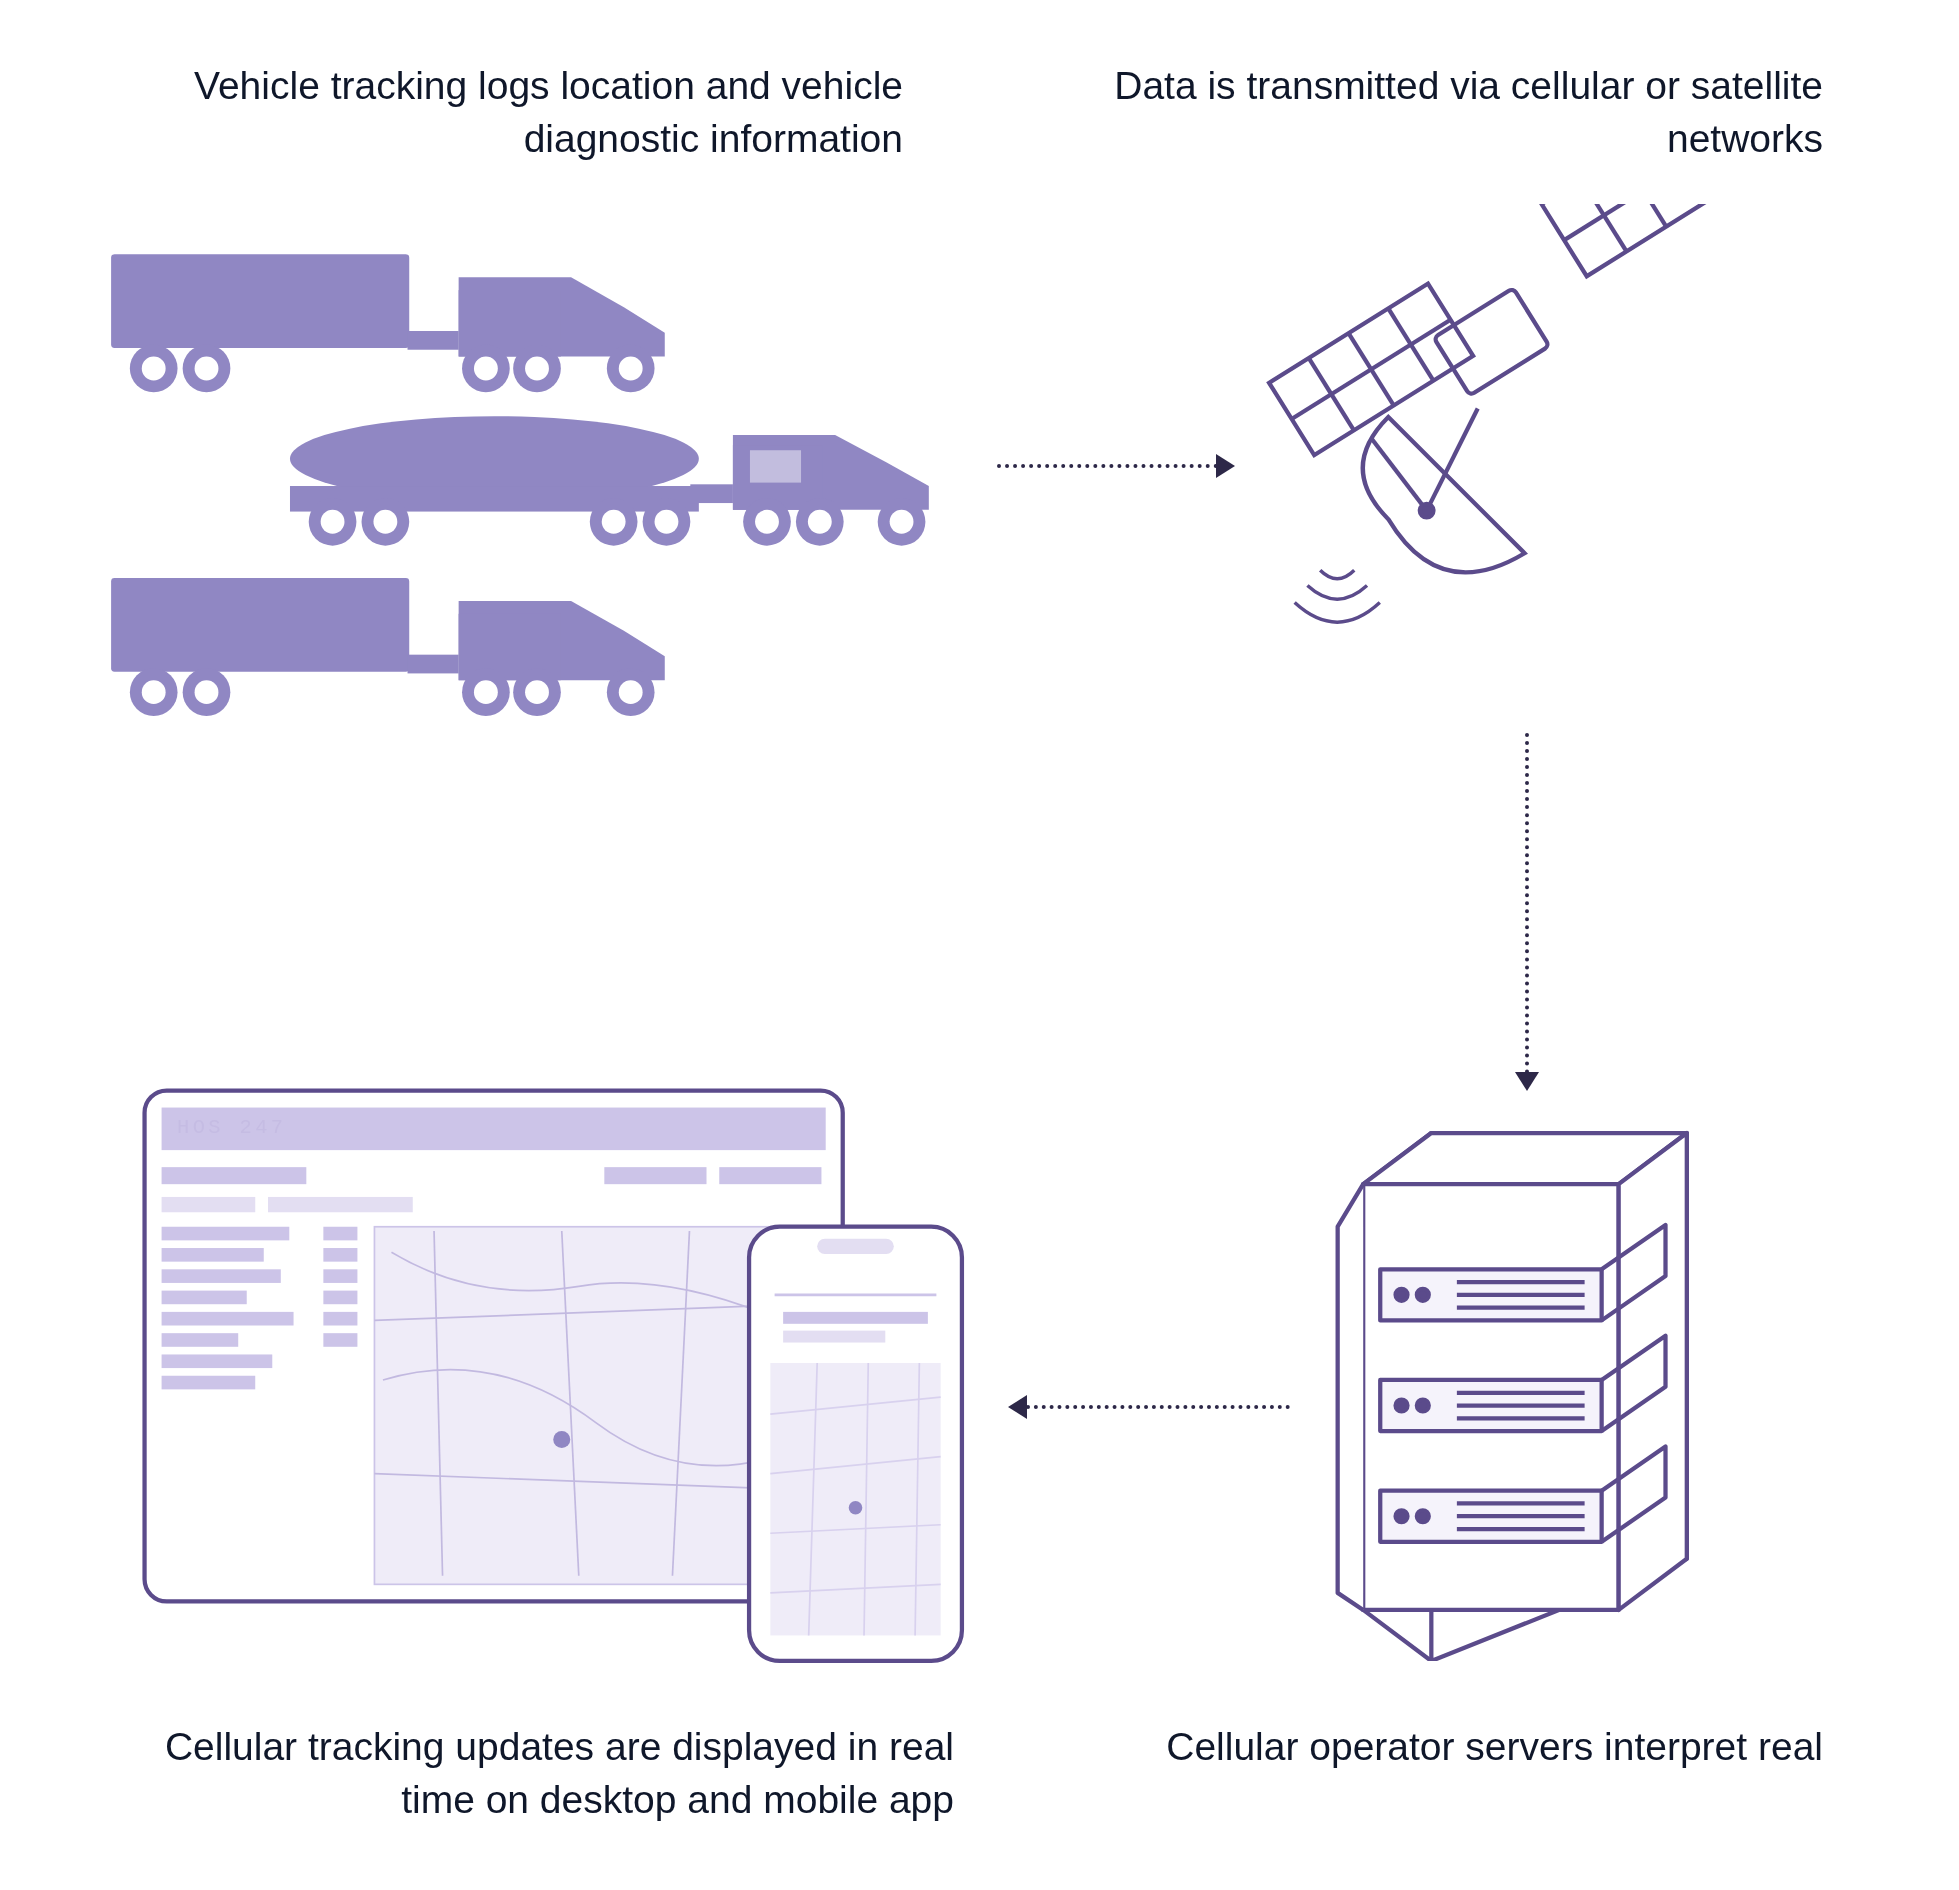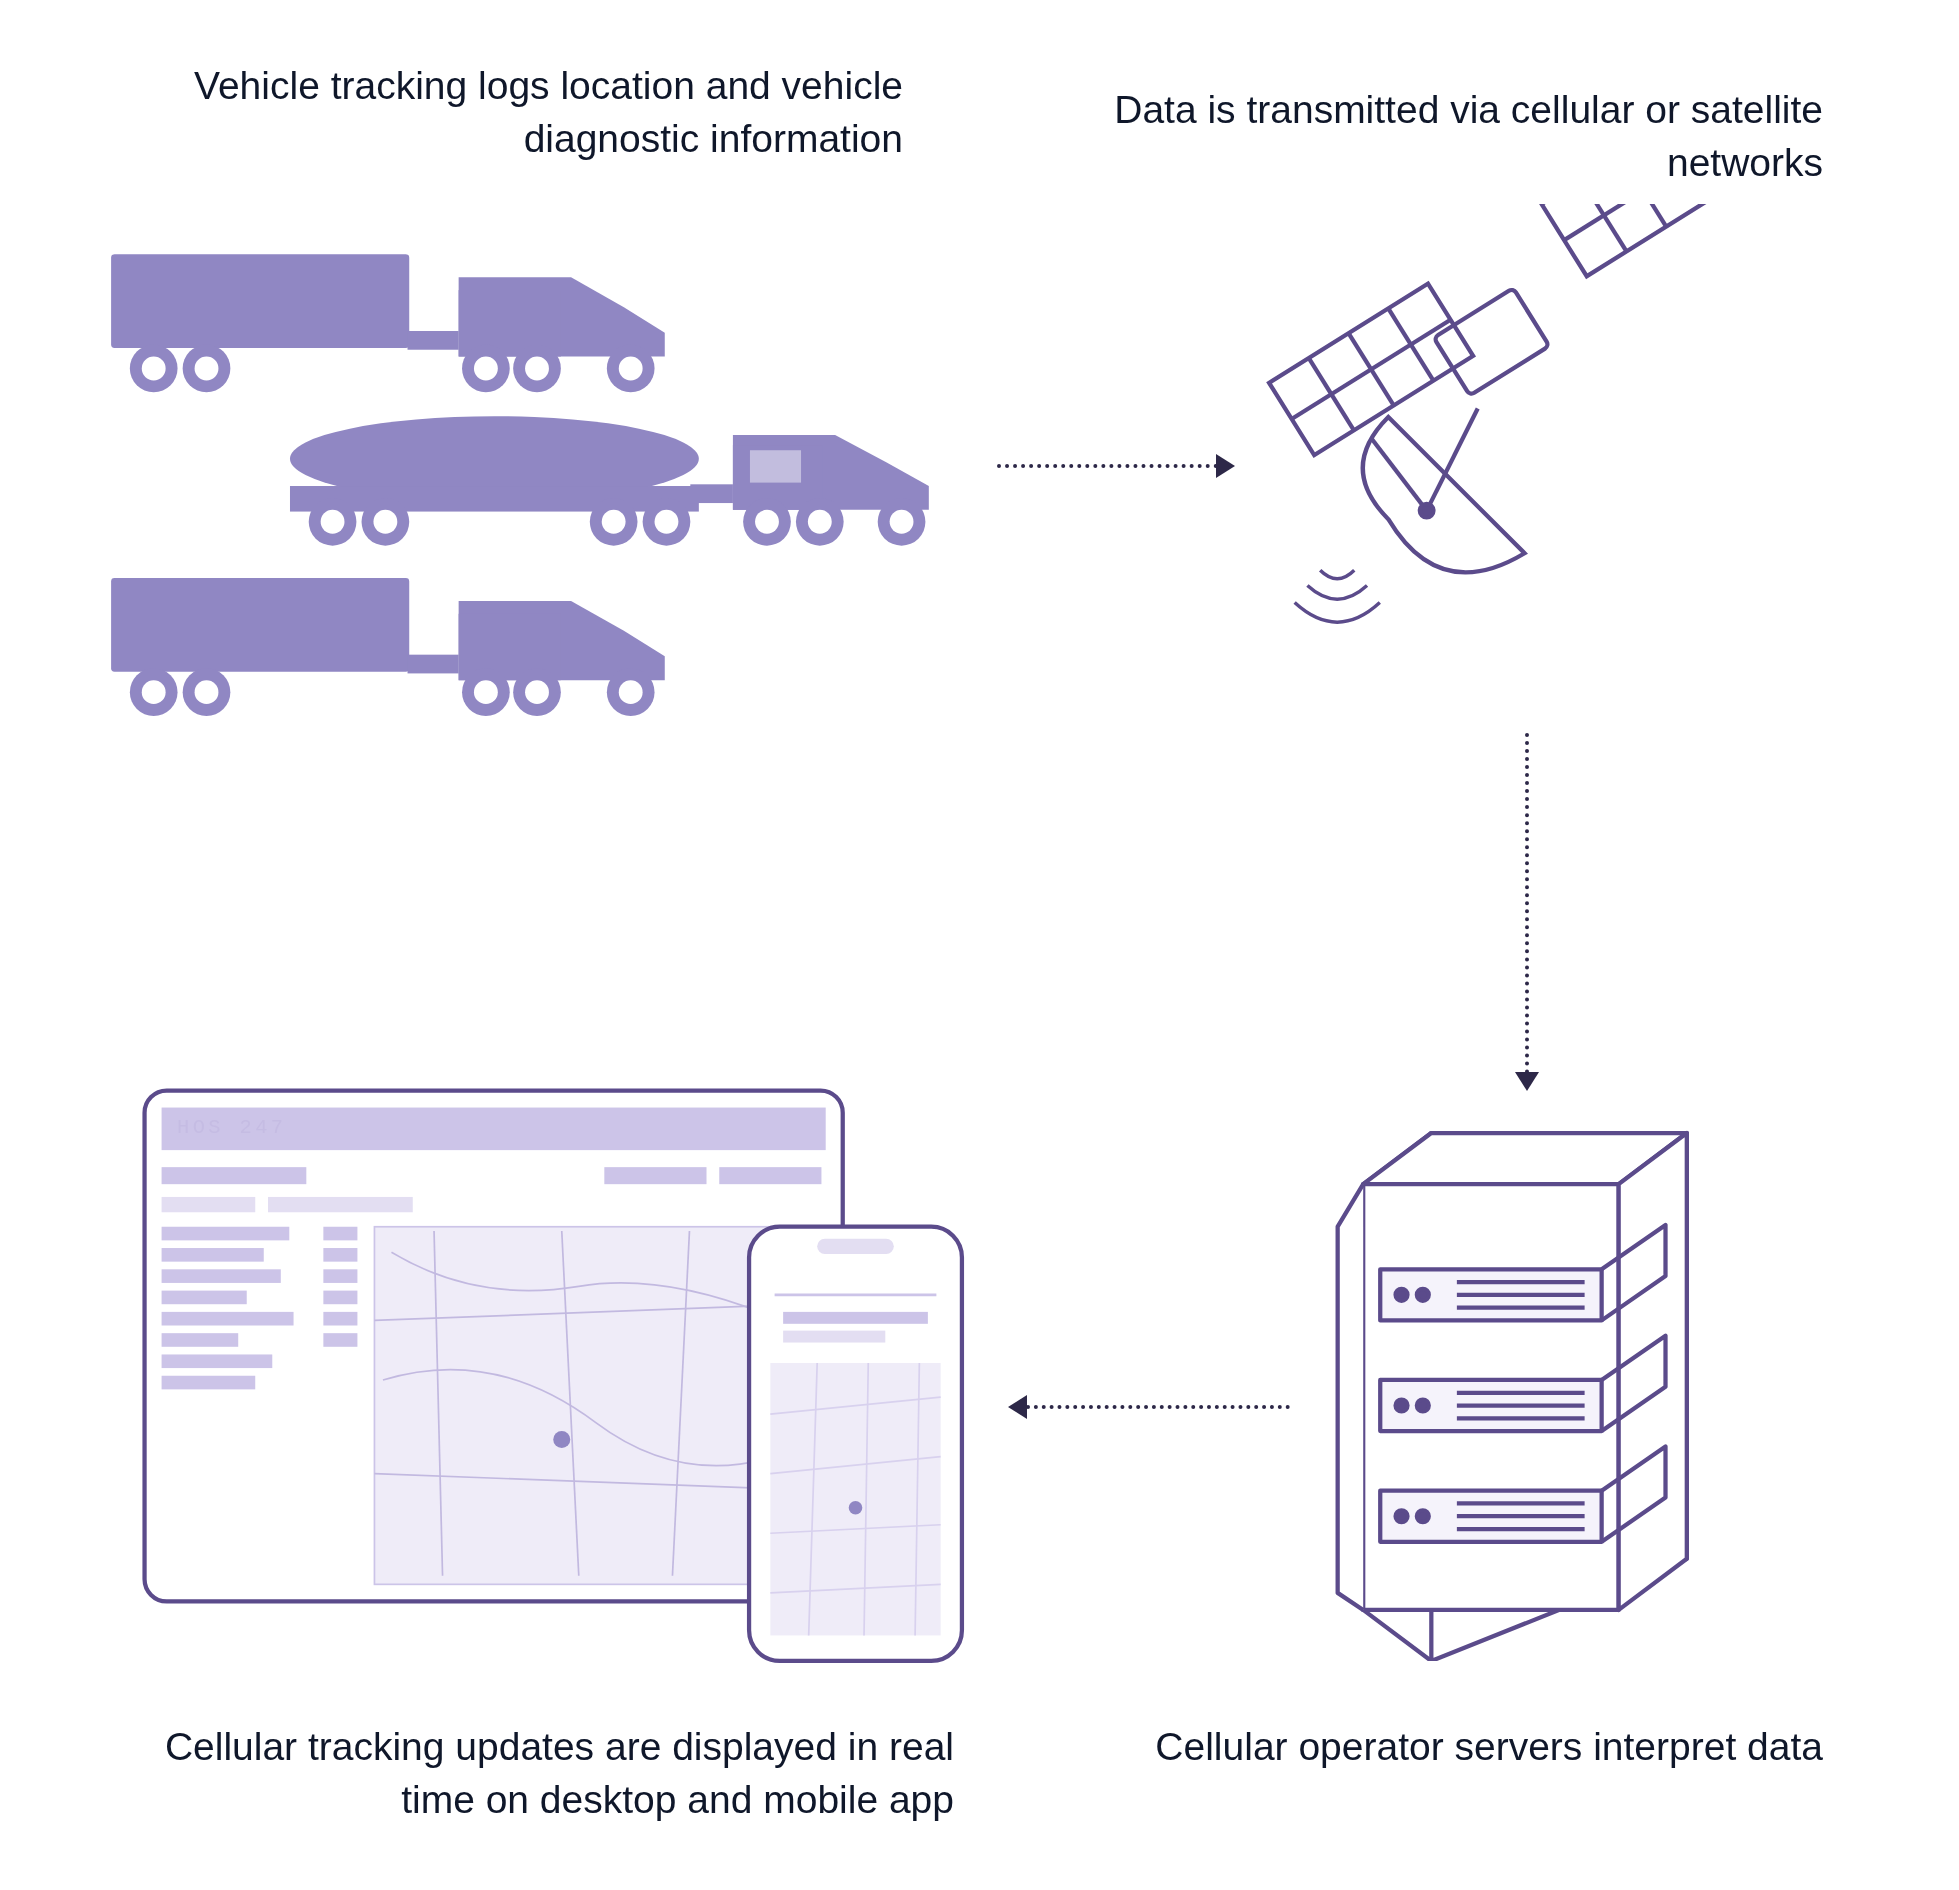--- a/index.html
+++ b/index.html
@@ -24,21 +24,20 @@
     }
     .caption-tl {
       top: 60px;
       left: 153px;
       width: 750px;
     }
     .caption-tr {
       top: 60px;
       left: 1090px;
       width: 733px;
-      margin-top: 24px;
     }
     .caption-br {
       top: 1721px;
       left: 1090px;
       width: 733px;
     }
     .caption-bl {
       top: 1721px;
       left: 102px;
       width: 852px;
@@ -116,21 +115,21 @@
       font-weight: 300;
     }
   </style>
 </head>
 <body>
 
 <div class="caption caption-tl">Vehicle tracking logs location and vehicle diagnostic information</div>
 
 <div class="caption caption-tr">Data is transmitted via cellular or satellite networks</div>
 
-<div class="caption caption-br">Cellular operator servers interpret data</div>
+<div class="caption caption-br">Cellular operator servers interpret real</div>
 
 <div class="caption caption-bl">Cellular tracking updates are displayed in real time on desktop and mobile app</div>
 
 <div class="trucks-group">
   <svg viewBox="0 0 1000 560" width="852" height="477">
 
     <g transform="translate(0,0)" fill="#9087c3">
       <rect x="0" y="18" width="350" height="110" rx="4"></rect>
       <rect x="348" y="108" width="60" height="22"></rect>
       <path d="M 408 45 L 540 45 L 602 80 L 650 110 L 650 138 L 408 138 Z"></path>

